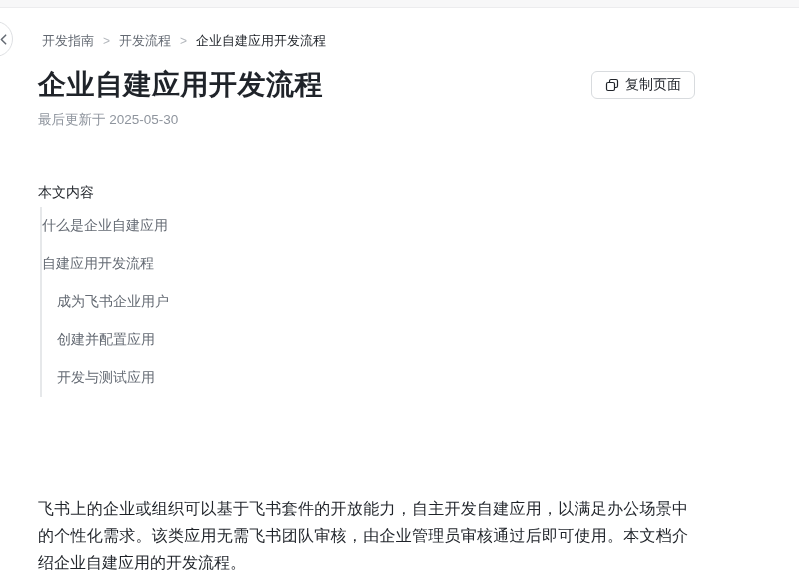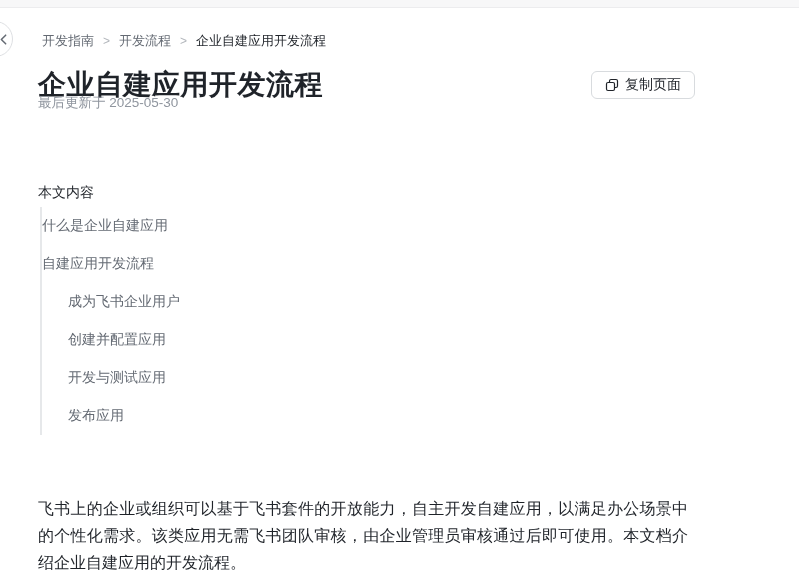--- a/index.html
+++ b/index.html
@@ -45,21 +45,21 @@
   .page-title {
     position: absolute;
     left: 38px; top: 66px;
     font-size: 28px;
     font-weight: 700;
     color: #1f2329;
     letter-spacing: 0.5px;
   }
   .updated {
     position: absolute;
-    left: 38px; top: 94px;
+    left: 38px; top: 111px;
     font-size: 13.5px;
     color: #8f959e;
   }
   .copy-button {
     position: absolute;
     left: 591px; top: 71px;
     height: 28px;
     min-width: 104px;
     padding: 0 12px;
     display: inline-flex;
@@ -90,21 +90,21 @@
   .toc-item {
     height: 38px;
     display: flex;
     align-items: center;
     font-size: 14px;
     color: #646a73;
     cursor: pointer;
     white-space: nowrap;
   }
   .toc-item.lvl1 { }
-  .toc-item.lvl2 { padding-left: 26px; }
+  .toc-item.lvl2 { padding-left: 15px; }
   .body-paragraph {
     position: absolute;
     left: 38px; top: 495px;
     width: 650px;
     font-size: 16px;
     line-height: 27px;
     color: #1f2329;
     text-align: justify;
   }
 </style>
@@ -144,16 +144,15 @@
 </button>
 
 <div class="toc-heading">本文内容</div>
 
 <nav class="toc">
   <div class="toc-item lvl1">什么是企业自建应用</div>
   <div class="toc-item lvl1">自建应用开发流程</div>
   <div class="toc-item lvl2">成为飞书企业用户</div>
   <div class="toc-item lvl2">创建并配置应用</div>
   <div class="toc-item lvl2">开发与测试应用</div>
-  <div class="toc-item lvl2">发布应用</div>
 </nav>
 
 <p class="body-paragraph">飞书上的企业或组织可以基于飞书套件的开放能力，自主开发自建应用，以满足办公场景中的个性化需求。该类应用无需飞书团队审核，由企业管理员审核通过后即可使用。本文档介绍企业自建应用的开发流程。</p>
 
 </body></html>

